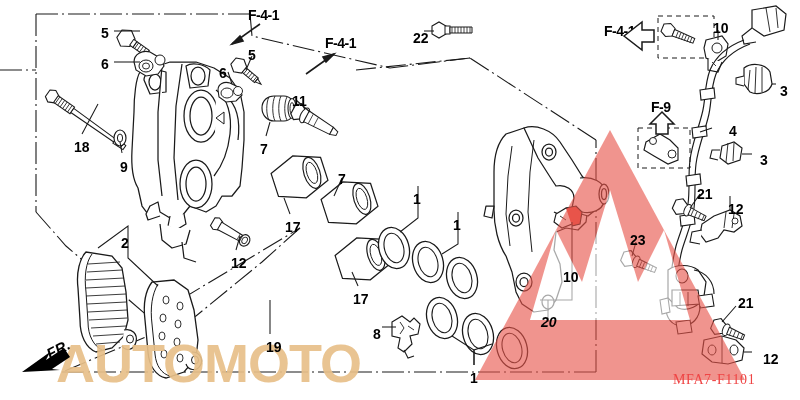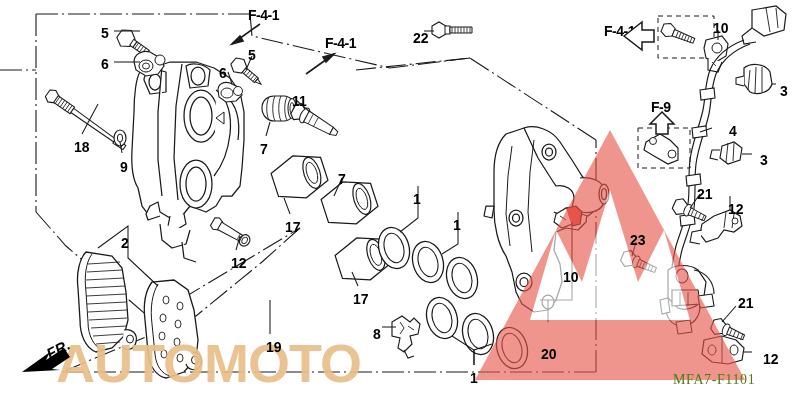--- a/index.html
+++ b/index.html
@@ -7,21 +7,21 @@
     position:relative;width:800px;height:400px;background:#ffffff;overflow:hidden;
     font-family:"Liberation Sans", sans-serif;
   }
   #art{position:absolute;left:0;top:0;width:800px;height:400px;}
   .cal{position:absolute;font-weight:bold;color:#000;line-height:1;}
   .num{font-size:14px;}
   .ref{font-size:14px;letter-spacing:-0.5px;}
   .fr{font-size:15px;font-weight:bold;font-style:italic;}
   .pn{
     position:absolute;font-family:"Liberation Serif", serif;
-    font-size:14px;color:#4d7c0f;letter-spacing:0.6px;white-space:nowrap;
+    font-size:14px;color:#ef4444;letter-spacing:0.6px;white-space:nowrap;
   }
   #wm{position:absolute;left:0;top:0;width:800px;height:400px;pointer-events:none;}
   .wmtext{
     position:absolute;font-family:"Liberation Sans", sans-serif;
     font-weight:bold;font-size:54px;white-space:nowrap;letter-spacing:-1px;
   }
 </style>
 </head>
 <body>
 
@@ -495,19 +495,19 @@
   <div class="cal num" style="left:470px;top:371px;">1</div>
   <div class="cal num" style="left:413px;top:31px;">22</div>
   <div class="cal num" style="left:713px;top:21px;">10</div>
   <div class="cal num" style="left:780px;top:84px;">3</div>
   <div class="cal num" style="left:729px;top:124px;">4</div>
   <div class="cal num" style="left:760px;top:153px;">3</div>
   <div class="cal num" style="left:697px;top:187px;">21</div>
   <div class="cal num" style="left:728px;top:202px;">12</div>
   <div class="cal num" style="left:630px;top:233px;">23</div>
   <div class="cal num" style="left:563px;top:270px;">10</div>
-  <div class="cal num" style="left:541px;top:347px;">20</div>
+  <div class="cal num" style="left:541px;top:315px;font-style:italic;">20</div>
   <div class="cal num" style="left:738px;top:296px;">21</div>
   <div class="cal num" style="left:763px;top:352px;">12</div>
 
   <div class="pn" style="left:673px;top:372px;">MFA7-F1101</div>
 
 </div>
 
 </body></html>

